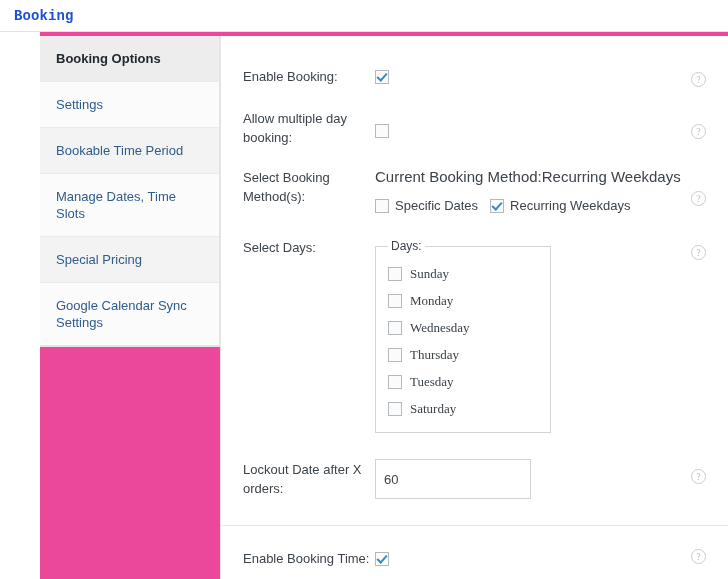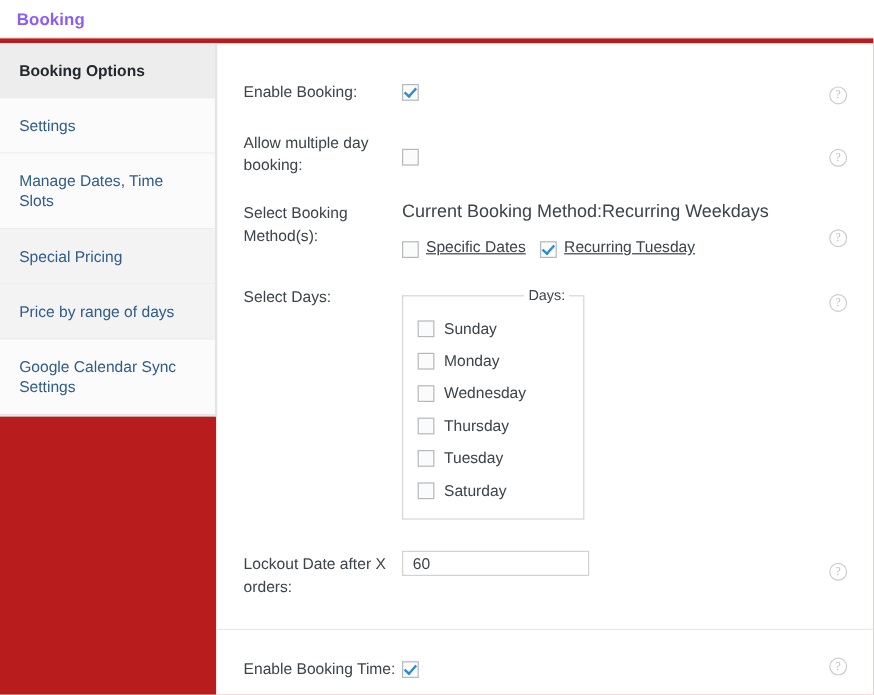--- a/index.html
+++ b/index.html
@@ -22,30 +22,32 @@
     background: #ffffff;
     border-bottom: 1px solid #e2e2e2;
     display: flex;
     align-items: center;
     padding-left: 14px;
     box-sizing: border-box;
   }
   .page-header .title {
     font-size: 14px;
     font-weight: bold;
-    color: #8b5cf6;
+    color: #1d4ed8;
     letter-spacing: 0.1px;
+    font-family: Liberation Mono, monospace;
   }
 
   
   .layout {
     display: flex;
     align-items: flex-start;
     height: 547px;
-    background: #b91c1c;
+    background: #ec4899;
+    margin-left: 40px;
   }
 
   
   .sidebar {
     width: 180px;
     flex: 0 0 180px;
     background: #f7f7f7;
     border-right: 1px solid #e4e4e4;
     border-bottom: 1px solid #e4e4e4;
     margin-top: 4px;
@@ -139,25 +141,24 @@
     top: 0px;
     width: 4px;
     height: 8px;
     border: solid #2e8bce;
     border-width: 0 2px 2px 0;
     transform: rotate(42deg);
   }
 
   .inline-check {
     display: inline-flex;
-    align-items: flex-end;
+    align-items: center;
     gap: 6px;
     margin-right: 12px;
     vertical-align: middle;
-    text-decoration: underline;
   }
   .inline-check .lbl {
     font-size: 13px;
     color: #3c434a;
     cursor: pointer;
   }
 
   .method-current {
     display: block;
     font-size: 15px;
@@ -167,45 +168,45 @@
   .method-choices {
     display: flex;
     align-items: center;
   }
 
   
   .days-fieldset {
     border: 1px solid #d5d5d5;
     margin: 0;
     padding: 4px 12px 10px 12px;
-    width: 152px;
-    box-sizing: border-box;
-    text-align: right;
+    width: 176px;
+    box-sizing: border-box;
   }
   .days-fieldset legend {
     font-size: 12px;
     color: #3c434a;
     padding: 0 3px;
   }
   .day-row {
     display: flex;
     align-items: center;
     gap: 8px;
     padding: 4px 0;
+    font-family: Liberation Serif, serif;
   }
   .day-row .day-label {
     font-size: 13px;
     color: #3c434a;
     cursor: pointer;
   }
 
   
   .text-input {
     width: 156px;
-    height: 21px;
+    height: 40px;
     border: 1px solid #d2d2d2;
     background: #ffffff;
     font-family: "Liberation Sans", sans-serif;
     font-size: 13px;
     color: #3c434a;
     padding: 0 8px;
     box-sizing: border-box;
     outline: none;
   }
 
@@ -237,28 +238,28 @@
 
 <div class="layout">
 
   <nav class="sidebar">
     <div class="side-item active">
       <span>Booking Options</span>
     </div>
     <div class="side-item">
       <span>Settings</span>
     </div>
+    <div class="side-item alt">
+      <span>Bookable Time Period</span>
+    </div>
     <div class="side-item">
       <span>Manage Dates, Time Slots</span>
     </div>
     <div class="side-item alt">
       <span>Special Pricing</span>
-    </div>
-    <div class="side-item alt">
-      <span>Price by range of days</span>
     </div>
     <div class="side-item">
       <span>Google Calendar Sync Settings</span>
     </div>
   </nav>
 
   <section class="main-panel">
 
     <div class="form-row" style="margin-top:14px;">
       <div class="row-label">Enable Booking:</div>
@@ -280,21 +281,21 @@
       <div class="row-label">Select Booking Method(s):</div>
       <div class="row-control">
         <span class="method-current">Current Booking Method:Recurring Weekdays</span>
         <div class="method-choices">
           <span class="inline-check">
             <span class="cb"></span>
             <span class="lbl">Specific Dates</span>
           </span>
           <span class="inline-check">
             <span class="cb checked"></span>
-            <span class="lbl">Recurring Tuesday</span>
+            <span class="lbl">Recurring Weekdays</span>
           </span>
         </div>
       </div>
       <span class="help-icon" style="top:24px;">?</span>
     </div>
 
     <div class="form-row" style="margin-top:22px;">
       <div class="row-label">Select Days:</div>
       <div class="row-control">
         <fieldset class="days-fieldset">

